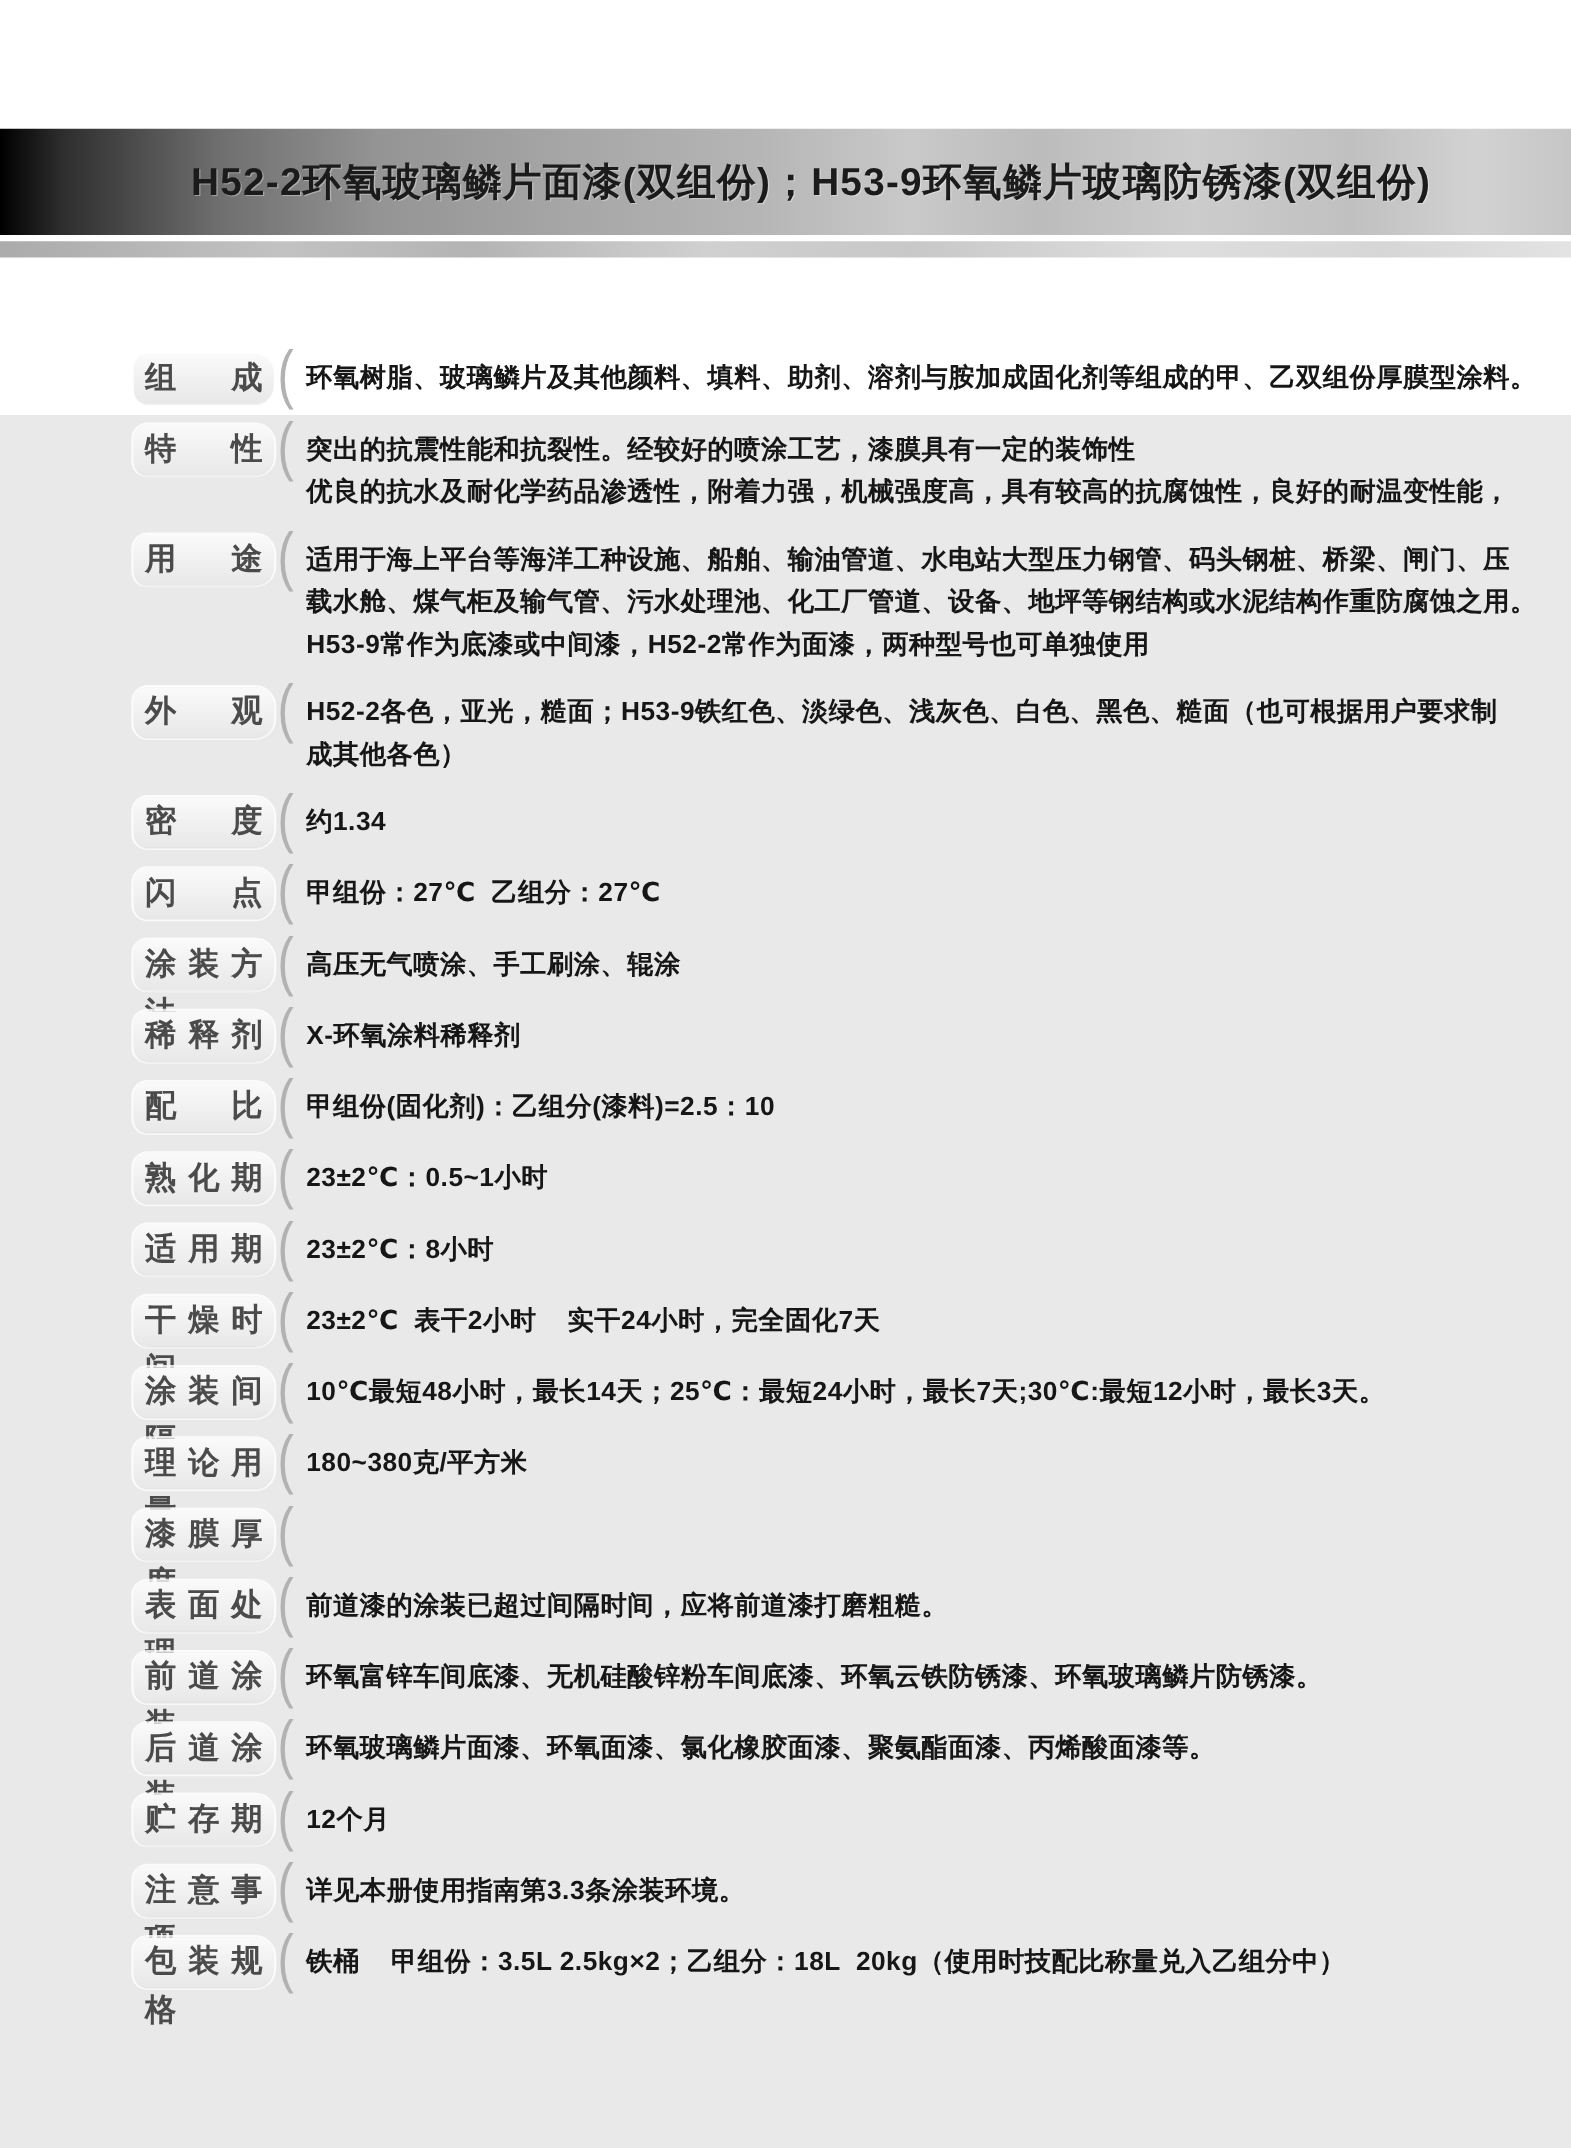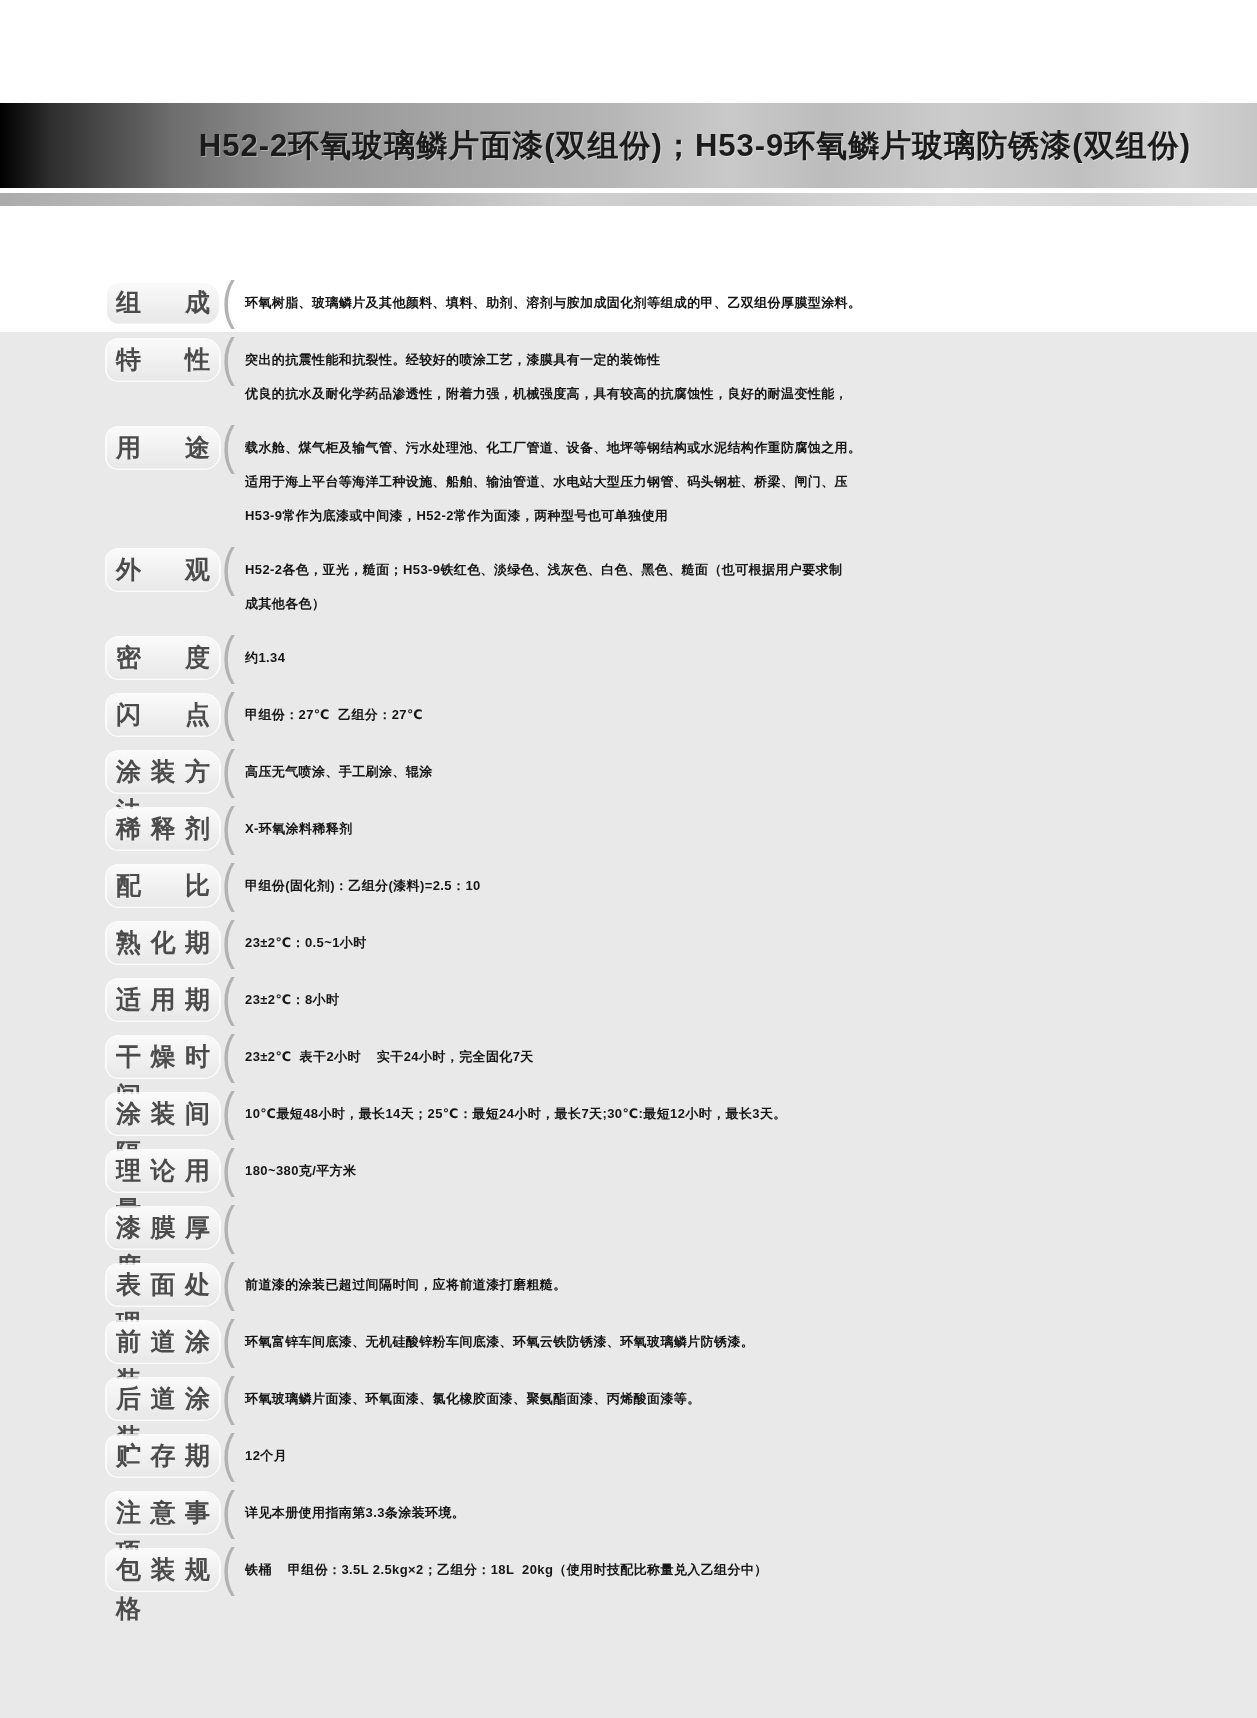--- a/index.html
+++ b/index.html
@@ -16,21 +16,21 @@
   
   .band-dark {
     position:absolute; left:0; top:103px; width:1257px; height:85px;
     background:linear-gradient(90deg,
       #000000 0%, #2e2e2e 4%, #6f6f6f 14%, #949494 24%,
       #a6a6a6 36%, #b5b5b5 48%, #c9c9c9 58%, #bcbcbc 66%,
       #cccccc 76%, #c0c0c0 86%, #d2d2d2 94%, #c6c6c6 100%);
     display:flex; align-items:center; justify-content:flex-end;
   }
   .title {
-    padding-right:66px;
+    padding-right:112px;
     font-size:31px; font-weight:800; color:#1b1b1b;
     letter-spacing:1px;
     text-shadow:1px 1px 0 rgba(255,255,255,0.35);
     white-space:nowrap;
   }
   .band-reflection {
     position:absolute; left:0; top:193px; width:1257px; height:13px;
     background:linear-gradient(90deg,
       #ababab 0%, #c2c2c2 18%, #b4b4b4 30%, #d0d0d0 45%,
       #c8c8c8 58%, #dedede 75%, #d6d6d6 88%, #e3e3e3 100%);
@@ -56,21 +56,21 @@
   }
   .bracket {
     display:inline-block; margin-left:3px;
     font-size:52px; font-weight:400; color:#b2b2b2;
     transform:scaleX(0.75) translateY(-3px);
     transform-origin:left center;
     line-height:40px;
   }
   .content { padding-top:3px; }
   .line {
-    font-size:13px; font-weight:700; color:#161616;
+    font-size:21px; font-weight:700; color:#161616;
     line-height:34px; letter-spacing:0.4px;
     white-space:pre; 
   }
 </style>
 </head>
 <body>
 
 <div class="page">
 
   <div class="band-dark">
@@ -101,22 +101,22 @@
         <div class="line">优良的抗水及耐化学药品渗透性，附着力强，机械强度高，具有较高的抗腐蚀性，良好的耐温变性能，</div>
       </div>
     </div>
 
     <div class="row">
       <div class="labelwrap">
         <span class="pill">用途</span>
         <span class="bracket">(</span>
       </div>
       <div class="content">
+        <div class="line">适用于海上平台等海洋工种设施、船舶、输油管道、水电站大型压力钢管、码头钢桩、桥梁、闸门、压</div>
         <div class="line">载水舱、煤气柜及输气管、污水处理池、化工厂管道、设备、地坪等钢结构或水泥结构作重防腐蚀之用。</div>
-        <div class="line">适用于海上平台等海洋工种设施、船舶、输油管道、水电站大型压力钢管、码头钢桩、桥梁、闸门、压</div>
         <div class="line">H53-9常作为底漆或中间漆，H52-2常作为面漆，两种型号也可单独使用</div>
       </div>
     </div>
 
     <div class="row">
       <div class="labelwrap">
         <span class="pill">外观</span>
         <span class="bracket">(</span>
       </div>
       <div class="content">

